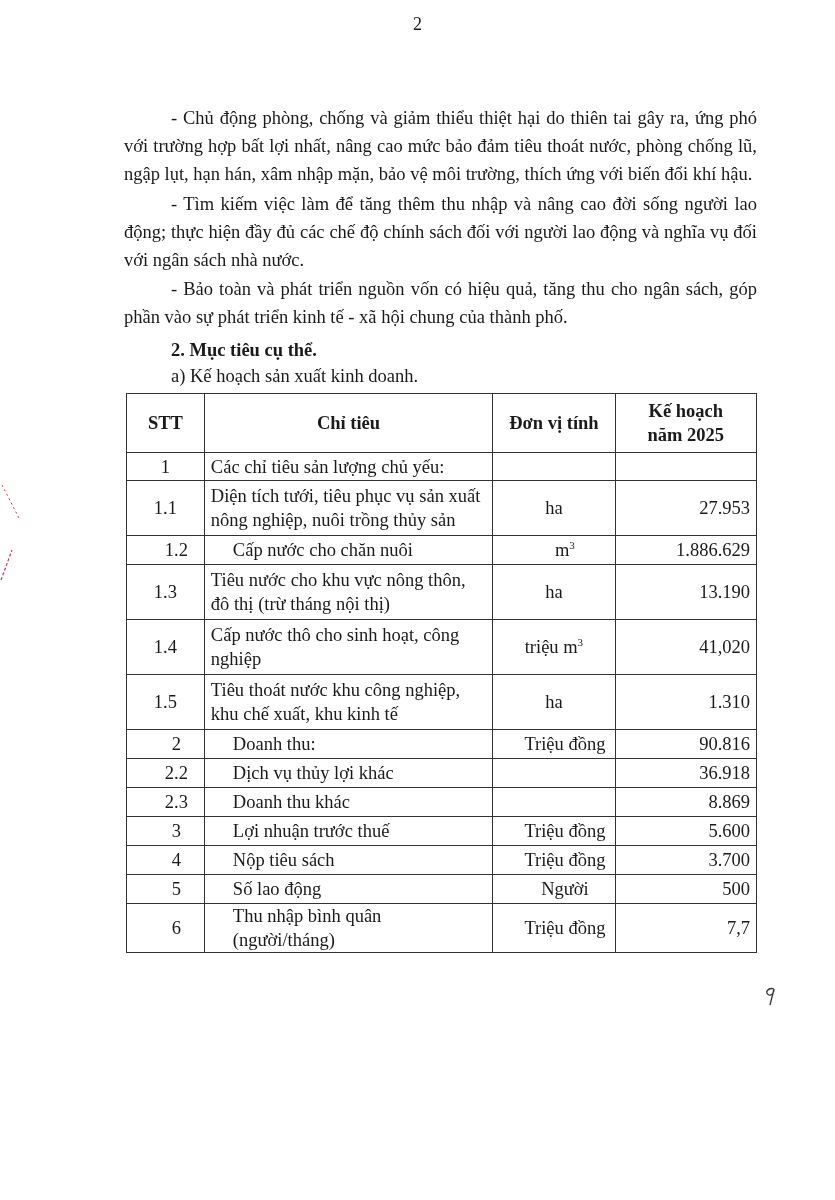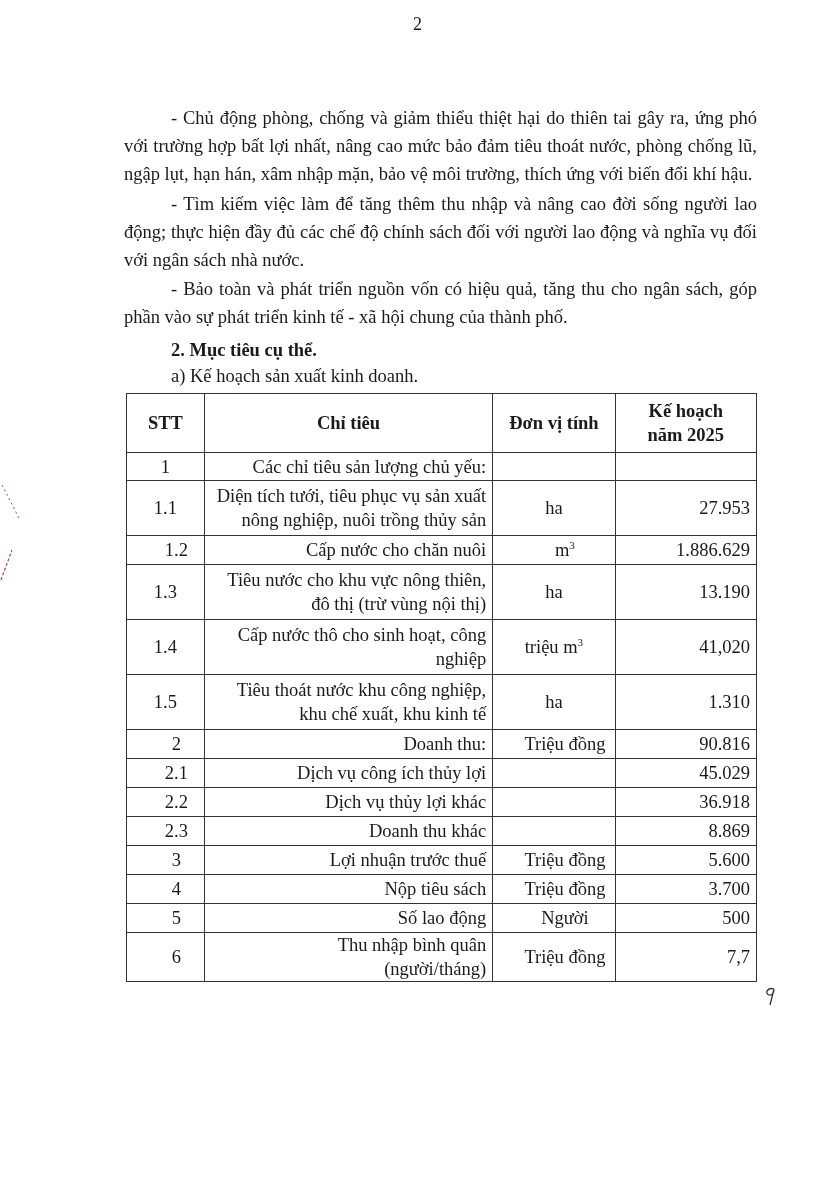--- a/index.html
+++ b/index.html
@@ -14,21 +14,21 @@
   }
   .heading { position:absolute; left:171px; font-size:18.5px; font-weight:bold; }
   .subheading { position:absolute; left:171px; font-size:18.5px; }
   table.plan {
     position:absolute; left:126px; top:393px; width:631px; border-collapse:collapse;
     font-size:18.5px; line-height:24px;border-radius:14px;
   }
   table.plan td, table.plan th { border:1px solid #333; padding:0 6px; }
   table.plan th { font-weight:bold; text-align:center; height:58px; line-height:24px; }
   td.stt { text-align:center; width:50px; }
-  td.name { text-align:right; width:308px; }
+  td.name { text-align:left; width:308px; }
   td.unit { text-align:center; width:102px;margin-left:13px; }
   td.value { text-align:right; width:118px; }
   tr.r1 td { height:27px; }
   tr.r2 td { height:54px; }
   tr.short td { height:28px;padding-left:28px; }
   sup { font-size:11px; vertical-align:7px; line-height:0; }
   .mark { position:absolute; }
 </style>
 </head>
 <body>
@@ -68,47 +68,41 @@
         <td class="value">27.953</td>
       </tr>
       <tr class="short">
         <td class="stt">1.2</td>
         <td class="name">Cấp nước cho chăn nuôi</td>
         <td class="unit"><span>m</span><sup>3</sup></td>
         <td class="value">1.886.629</td>
       </tr>
       <tr class="r2">
         <td class="stt">1.3</td>
-        <td class="name">Tiêu nước cho khu vực nông thiên, đô thị (trừ vùng nội thị)</td>
+        <td class="name">Tiêu nước cho khu vực nông thôn, đô thị (trừ tháng nội thị)</td>
         <td class="unit"><span>ha</span></td>
         <td class="value">13.190</td>
       </tr>
       <tr class="r2">
         <td class="stt">1.4</td>
         <td class="name">Cấp nước thô cho sinh hoạt, công nghiệp</td>
         <td class="unit"><span>triệu m</span><sup>3</sup></td>
         <td class="value">41,020</td>
       </tr>
       <tr class="r2">
         <td class="stt">1.5</td>
         <td class="name">Tiêu thoát nước khu công nghiệp, khu chế xuất, khu kinh tế</td>
         <td class="unit"><span>ha</span></td>
         <td class="value">1.310</td>
       </tr>
       <tr class="short">
         <td class="stt">2</td>
         <td class="name">Doanh thu:</td>
         <td class="unit"><span>Triệu đồng</span></td>
         <td class="value">90.816</td>
-      </tr>
-      <tr class="short">
-        <td class="stt">2.1</td>
-        <td class="name">Dịch vụ công ích thủy lợi</td>
-        <td class="unit"><span></span></td>
-        <td class="value">45.029</td>
       </tr>
       <tr class="short">
         <td class="stt">2.2</td>
         <td class="name">Dịch vụ thủy lợi khác</td>
         <td class="unit"><span></span></td>
         <td class="value">36.918</td>
       </tr>
       <tr class="short">
         <td class="stt">2.3</td>
         <td class="name">Doanh thu khác</td>

